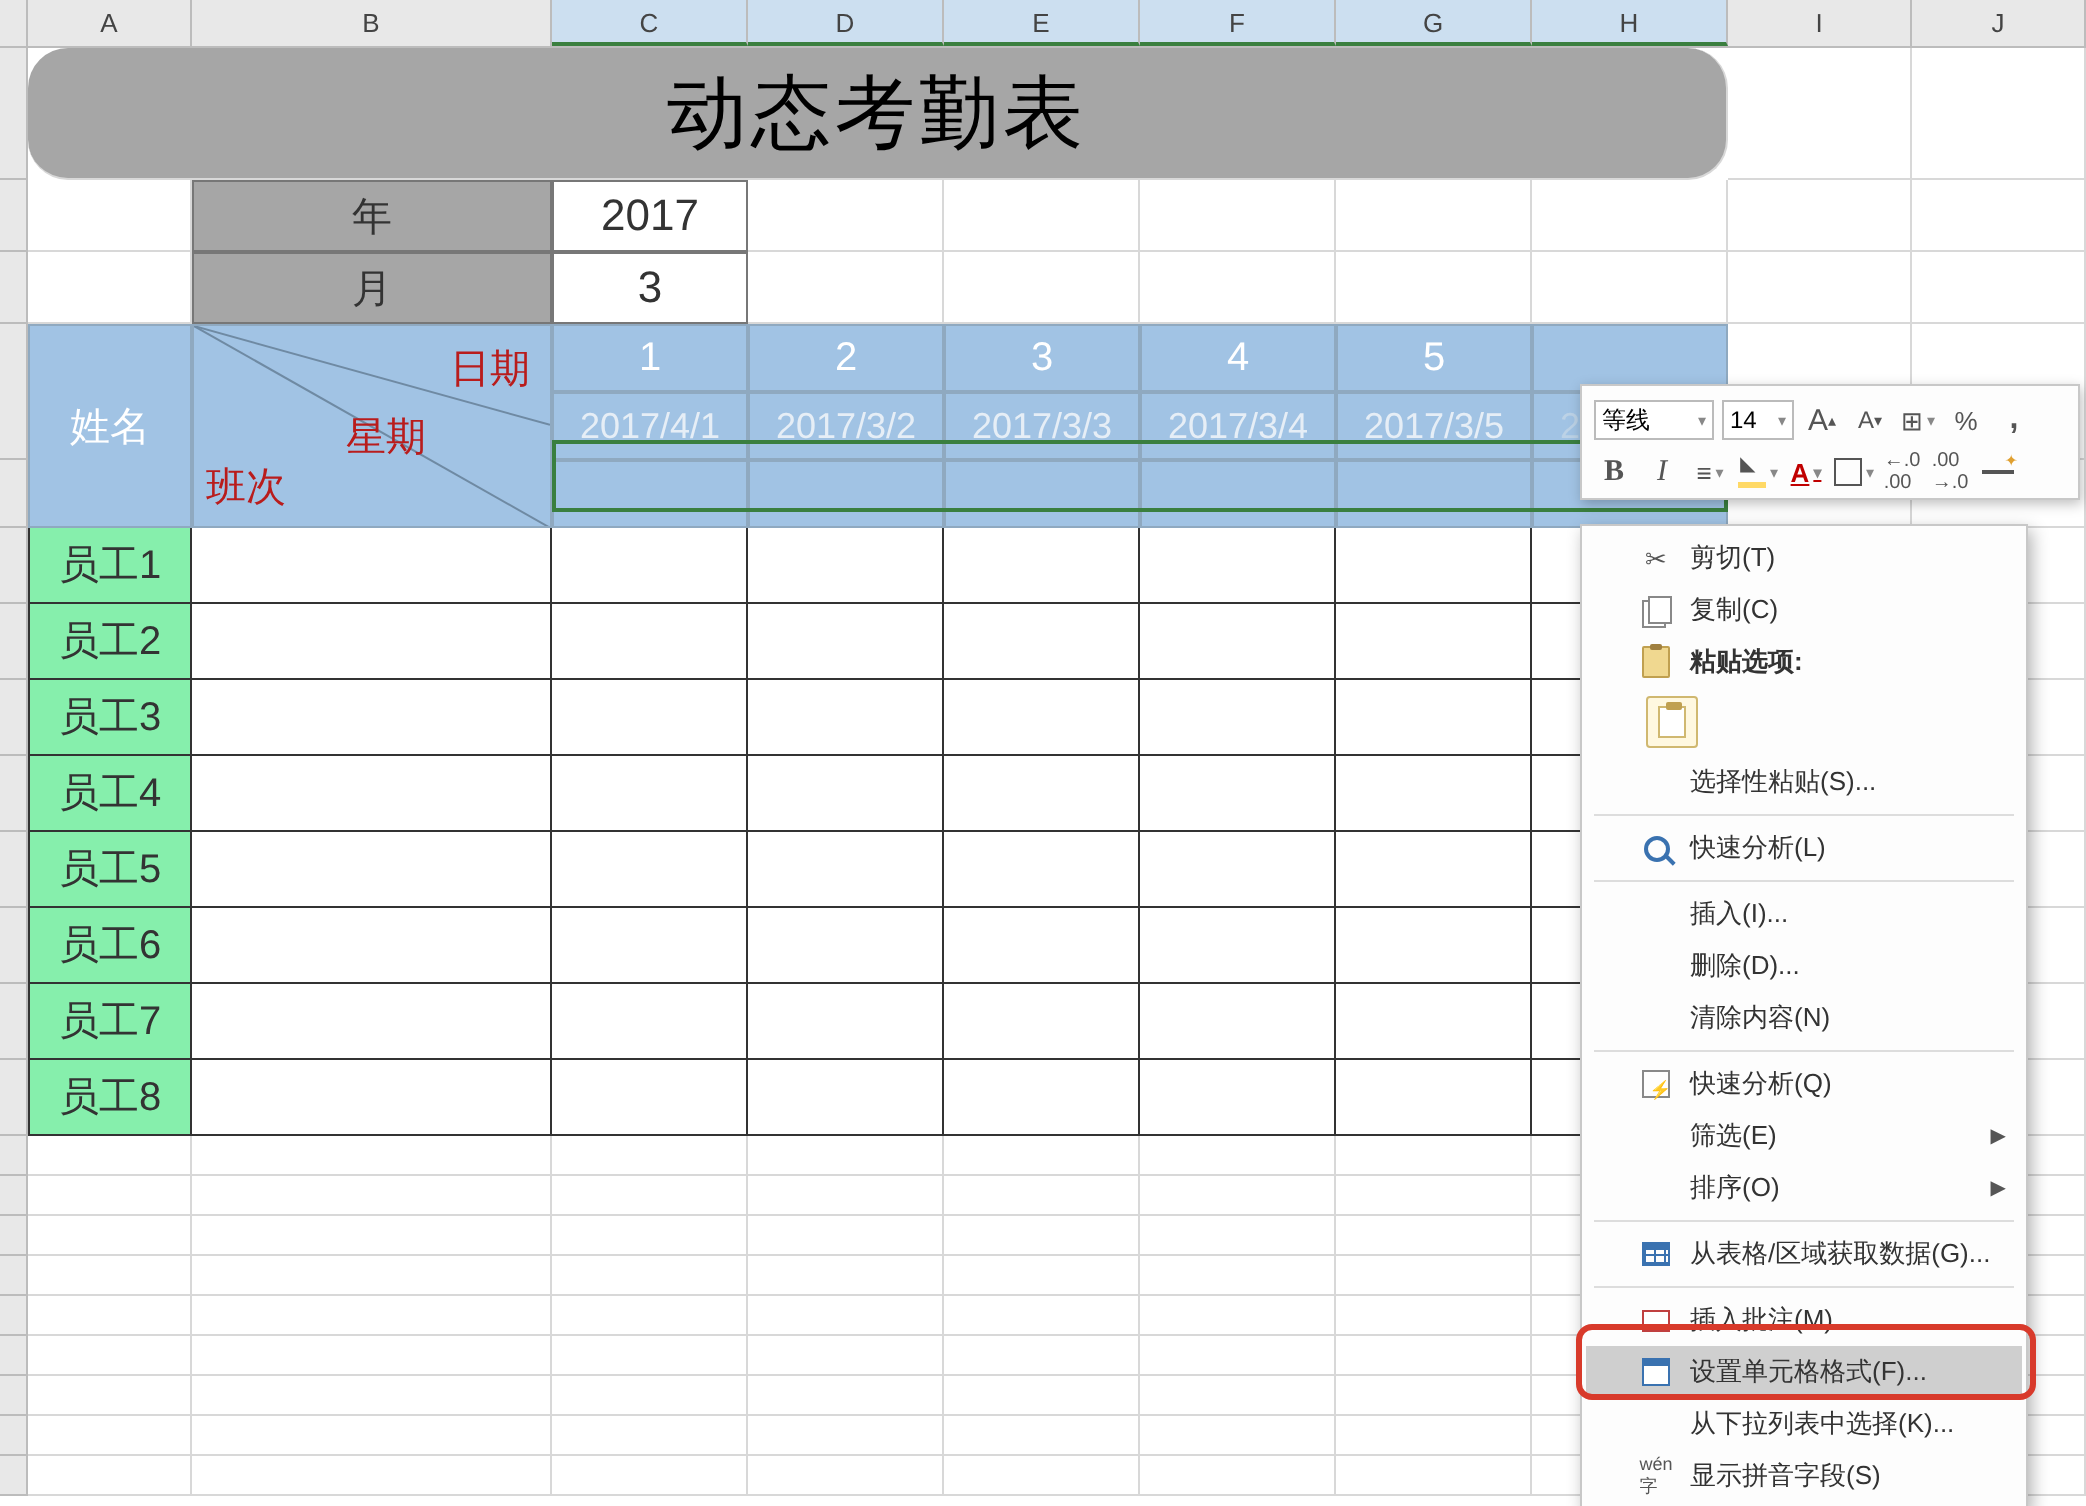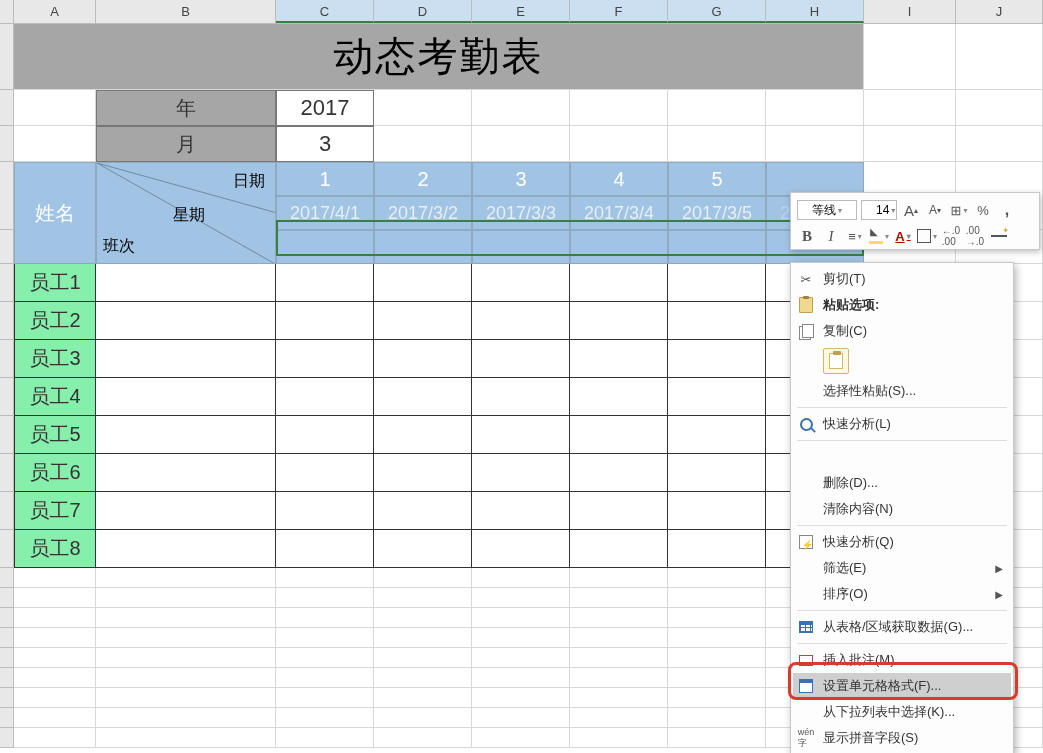--- a/index.html
+++ b/index.html
@@ -77,20 +77,21 @@
   .data-row { height: 38px; }
   .thin-row { height: 20px; }
 
   
   .title-cell {
     background: #a6a6a6;
     color: #000;
     font-size: 40px;
     font-weight: 500;
     letter-spacing: 2px;
+    border-radius: 20px;
   }
   .param-label {
     background: #a6a6a6;
     color: #333;
     font-size: 20px;
     border: 1px solid #777;
   }
   .param-val {
     background: #fff;
     font-size: 22px;
@@ -131,22 +132,22 @@
     position: absolute;
     border: 2px solid #3a7f3f;
     pointer-events: none;
     z-index: 5;
   }
   
   .diag-wrap {
     position: relative;
     width: 100%;
     height: 100%;
-    color: #000000;
-    font-size: 16px;
+    color: #b91c1c;
+    font-size: 20px;
   }
   .diag-wrap .lbl { position: absolute; }
   .diag-wrap svg { position: absolute; inset:0; }
 
   
   .mini-toolbar {
     position: absolute;
     top: 192px;
     left: 790px;
     width: 250px;
@@ -157,21 +158,21 @@
     z-index: 20;
     padding: 4px 6px;
     font-size: 13px;
   }
   .mt-row { display:flex; align-items:center; gap:4px; height:26px; }
   .mt-input {
     border: 1px solid #bbb;
     background:#fff;
     height: 20px;
     font-size:12px;
-    padding: 0 14px;
+    padding: 0 3px;
     display:flex; align-items:center; justify-content:space-between;
   }
   .mt-font { width: 60px; }
   .mt-size { width: 36px; }
   .mt-btn {
     width: 20px; height:20px;
     display:flex; align-items:center; justify-content:center;
     color:#555;
     font-size: 13px;
   }
@@ -202,21 +203,21 @@
   }
   .ctx-item {
     display:flex;
     align-items:center;
     height: 26px;
     padding: 0 8px 0 4px;
     gap: 8px;
     position:relative;
   }
   .ctx-item.header { font-weight:bold; }
-  .ctx-icon { width:18px; height:18px; display:flex; align-items:center; justify-content:center; color:#555; flex-shrink:0; }
+  .ctx-icon { width:18px; height:18px; display:flex; align-items:center; justify-content:center; color:#555; flex-shrink:0;margin-left:22px; }
   .ctx-label { flex:1; white-space:nowrap; }
   .ctx-arrow { font-size:10px; color:#555; }
   .ctx-sep { height:1px; background:#ddd; margin: 3px 4px; }
   .ctx-paste-block { padding: 4px 0 4px 30px; }
   .paste-opt { width:26px; height:26px; border:1px solid #d0b870; background:#fff8e0; display:inline-flex; align-items:center; justify-content:center; border-radius:2px; }
   .paste-opt-inner { width:14px; height:16px; background:#fff; border:1px solid #d0b870; position:relative; }
   .paste-opt-inner::before { content:""; position:absolute; top:-3px; left:3px; width:8px; height:4px; background:#c0a050; border-radius:1px; }
 
   
   .highlight-box {
@@ -618,51 +619,52 @@
         <span class="fmt-ic"></span>
       </div>
   </div>
 </div>
 
 <div class="ctx-menu">
   <div class="ctx-item">
     <span class="ctx-icon ic-scissors"></span>
     <span class="ctx-label">剪切(T)</span>
   </div>
+  <div class="ctx-item">
+    <span class="ctx-icon">
+        <span class="ic-copy"></span>
+      </span>
+    <span class="ctx-label">复制(C)</span>
+  </div>
   <div class="ctx-item header">
     <span class="ctx-icon">
         <span class="ic-clipboard"></span>
       </span>
     <span class="ctx-label">粘贴选项:</span>
   </div>
-  <div class="ctx-item">
-    <span class="ctx-icon">
-        <span class="ic-copy"></span>
-      </span>
-    <span class="ctx-label">复制(C)</span>
-  </div>
   <div class="ctx-paste-block">
     <span class="paste-opt">
         <span class="paste-opt-inner"></span>
       </span>
   </div>
   <div class="ctx-item">
     <span class="ctx-icon"></span>
     <span class="ctx-label">选择性粘贴(S)...</span>
   </div>
   <div class="ctx-sep"></div>
   <div class="ctx-item">
     <span class="ctx-icon">
         <span class="ic-search"></span>
       </span>
     <span class="ctx-label">快速分析(L)</span>
   </div>
   <div class="ctx-sep"></div>
   <div class="ctx-item">
     <span class="ctx-icon"></span>
+    <span class="ctx-label">插入(I)...</span>
   </div>
   <div class="ctx-item">
     <span class="ctx-icon"></span>
     <span class="ctx-label">删除(D)...</span>
   </div>
   <div class="ctx-item">
     <span class="ctx-icon"></span>
     <span class="ctx-label">清除内容(N)</span>
   </div>
   <div class="ctx-sep"></div>

